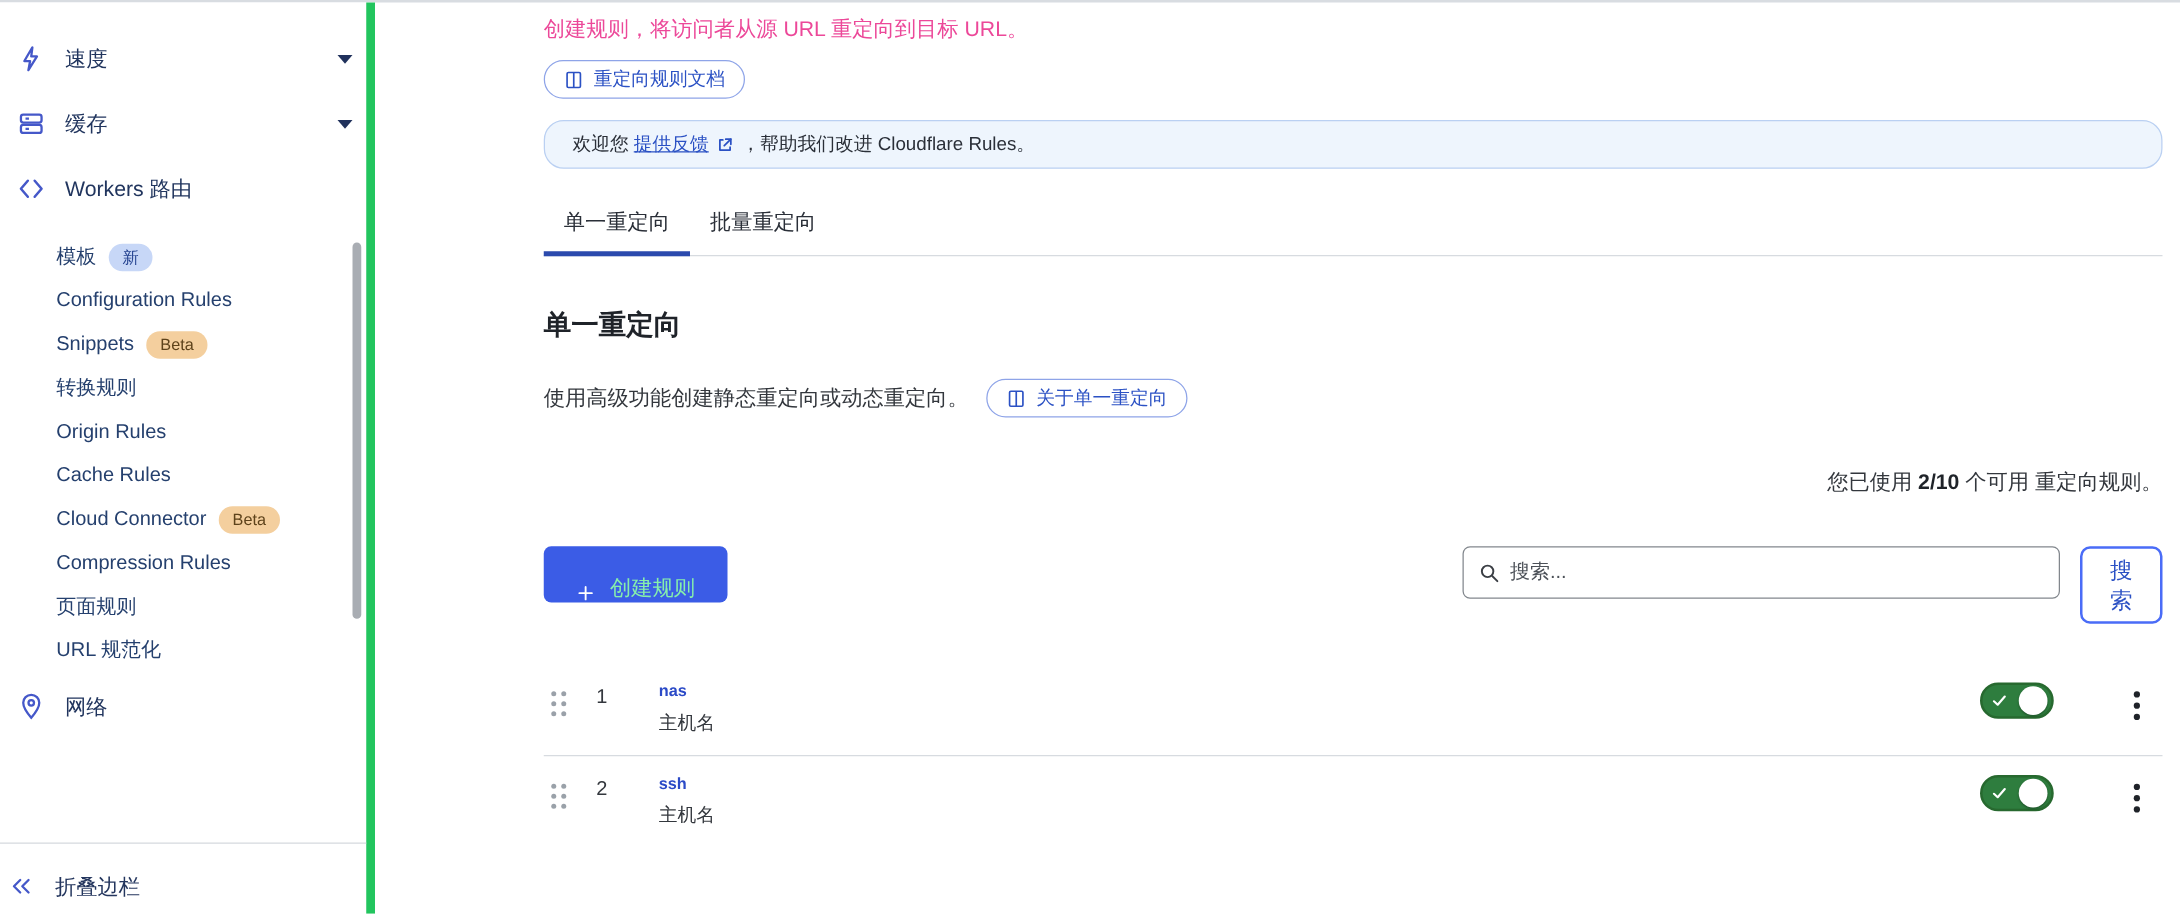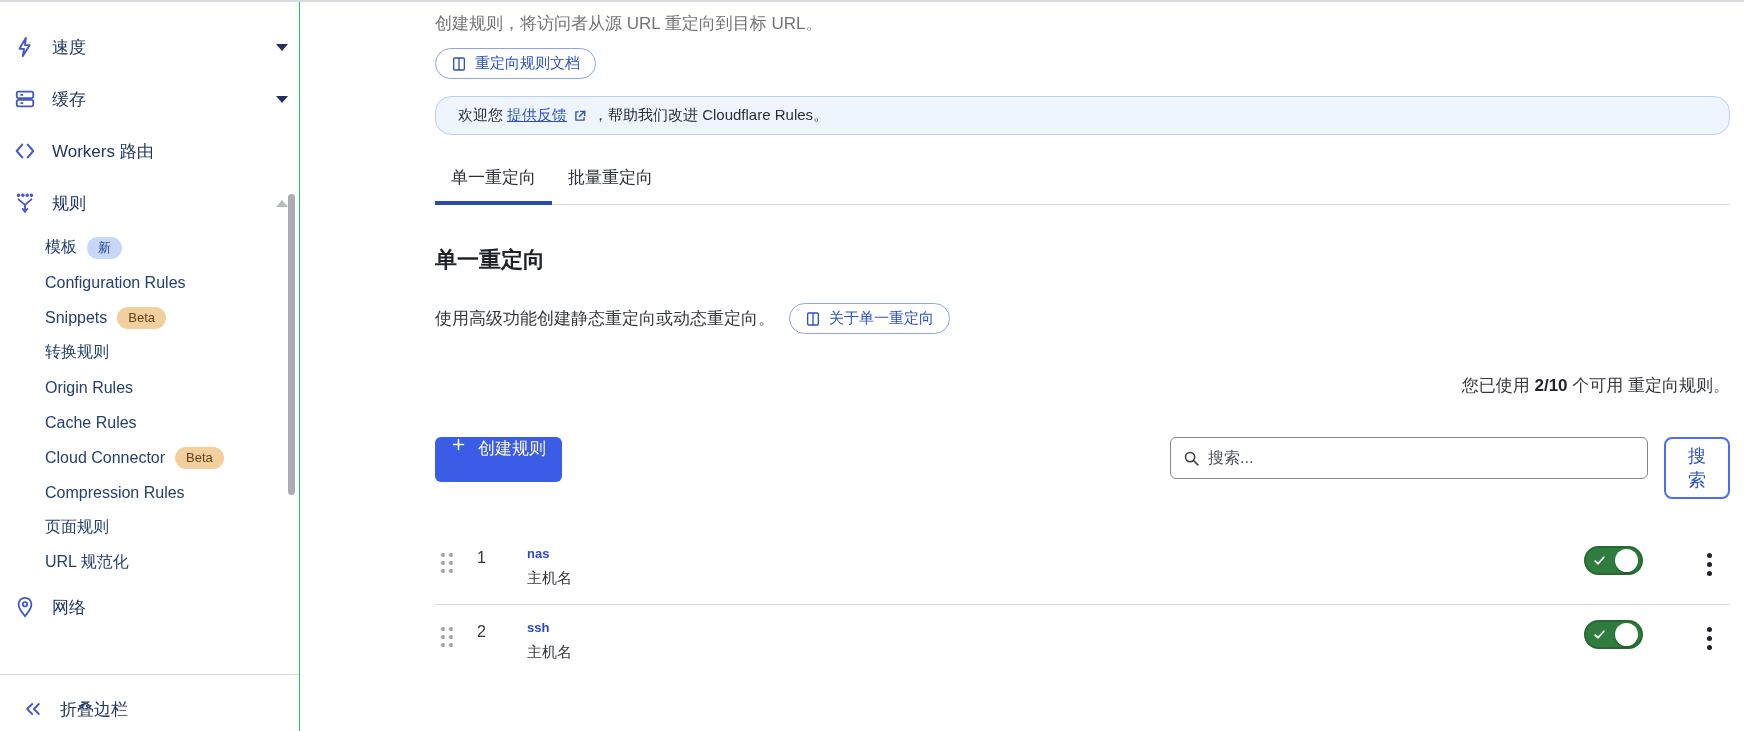--- a/index.html
+++ b/index.html
@@ -2,70 +2,70 @@
 <html><head>
 <meta charset="utf-8">
 <style>
   * { margin:0; padding:0; box-sizing:border-box; }
   html,body { width:1744px; height:731px; overflow:hidden; background:#fff;
     font-family:"Liberation Sans","DejaVu Sans",sans-serif; color:#33373d; }
   .app { display:flex; width:1744px; height:731px; border-top:2px solid #d8dce1; }
 
   
   .sidebar { position:relative; width:300px; flex:0 0 300px; height:100%;
-    border-right:1px solid #22c55e; padding-top:30px; background:#fff; }
+    border-right:7px solid #22c55e; padding-top:30px; background:#fff; }
   .sb-item { display:flex; align-items:center; height:30px; margin:0 10px 22px 12px;
     cursor:pointer; }
   .sb-icon { width:26px; height:26px; display:flex; align-items:center; justify-content:center;
     color:#4558c9; flex:0 0 26px; }
   .sb-label { margin-left:14px; font-size:17px; color:#21355e; flex:1; }
   .sb-chevron { width:14px; height:14px; display:flex; align-items:center; justify-content:center; }
   .tri-down { width:0; height:0; border-left:6px solid transparent; border-right:6px solid transparent;
     border-top:7px solid #20315c; }
   .tri-up-grey { width:0; height:0; border-left:6px solid transparent; border-right:6px solid transparent;
     border-bottom:7px solid #b6bac1; }
   .sb-sub { display:flex; align-items:center; height:35px; margin:0 4px 0 14px;
     padding-left:31px; font-size:16px; color:#25406e; border-radius:18px; cursor:pointer; }
   .sb-sub.selected { background:#e8f0fa; color:#152a50; font-weight:bold; }
   .badge { display:inline-flex; align-items:center; height:22px; padding:0 11px;
     border-radius:12px; font-size:13px; margin-left:10px; font-weight:normal; }
   .badge.new { background:#c7d7f7; color:#22418f; }
   .badge.beta { background:#f4cf9e; color:#5e431b; }
   .sb-network { margin-top:12px; }
   .sb-bottom-divider { position:absolute; left:0; right:0; top:672px; border-top:1px solid #d5d9de; }
-  .sb-collapse { position:absolute; left:20px; top:694px; display:flex; align-items:center;
+  .sb-collapse { position:absolute; left:4px; top:694px; display:flex; align-items:center;
     cursor:pointer; }
   .sb-collapse .sb-label { font-size:17px; color:#24365e; }
   .sb-scrollthumb { position:absolute; top:192px; right:4px; width:7px; height:301px;
     background:#a9adb3; border-radius:4px; }
 
   
   .content { flex:1; padding:10px 14px 0 135px; position:relative; }
-  .intro { font-size:17px; color:#737373; }
+  .intro { font-size:17px; color:#ec4899; }
   .pill-btn { display:inline-flex; align-items:center; gap:8px; height:31px; padding:0 15px;
     border:1px solid #8ea4e8; border-radius:16px; background:#fff; color:#2b51c4;
     font-size:15px; cursor:pointer; white-space:nowrap; }
   .docs-btn { margin-top:13px; }
   .banner { margin-top:17px; height:39px; background:#eef5fd; border:1px solid #bad0f2;
     border-radius:16px; display:flex; align-items:center; padding:0 22px; font-size:15px;
     color:#2a2f38; }
   .banner a { color:#2b51c4; text-decoration:underline; margin:0 4px 0 4px; cursor:pointer; }
   .banner .ext { display:inline-flex; margin:0 6px 0 2px; color:#2b51c4; }
   .tabs { margin-top:31px; display:flex; border-bottom:1px solid #d7dbe0; }
   .tab { padding:0 16px 12px 16px; font-size:17px; color:#2a2f38; cursor:pointer;
     border-bottom:4px solid transparent; margin-bottom:-1px; }
   .tab.active { border-bottom-color:#2b4aad; }
   .section-title { margin-top:40px; font-size:22px; font-weight:bold; color:#1f2329; }
   .desc-row { margin-top:28px; display:flex; align-items:center; gap:14px; }
   .desc { font-size:17px; color:#33373d; }
   .usage { margin-top:40px; font-size:17px; color:#33373d;text-align:right; }
   .usage b { color:#1f2329; }
   .controls { margin-top:40px; display:flex; justify-content:space-between; align-items:flex-start; }
-  .create-btn { display:inline-flex; align-items:flex-start; gap:12px; height:45px; padding:0 16px;
-    background:#3b5ce6; border:none; border-radius:6px; color:#fef9c3; font-size:17px;
+  .create-btn { display:inline-flex; align-items:flex-end; gap:12px; height:45px; padding:0 26px;
+    background:#3b5ce6; border:none; border-radius:6px; color:#86efac; font-size:17px;
     cursor:pointer; }
   .search-group { display:flex; align-items:flex-start; }
   .search-field { width:478px; height:42px; border:1px solid #82878d; border-radius:6px;
     display:flex; align-items:center; padding:0 12px; background:#fff; }
   .search-field svg { flex:0 0 auto; color:#3b3f45; }
   .search-field input { border:none; outline:none; flex:1; margin-left:8px; font-size:16px;
     font-family:inherit; color:#33373d; background:transparent; }
   .search-field input::placeholder { color:#4c5158; }
   .search-go { width:66px; height:62px; margin-left:16px; background:#fff;
     border:2px solid #4a6cf7; border-radius:8px; color:#2b51c4; font-size:18px;
@@ -133,37 +133,20 @@
     <div class="sb-item">
       <span class="sb-icon">
         <svg width="22" height="22" viewBox="0 0 24 24" fill="none" stroke="currentColor" stroke-width="2.2" stroke-linecap="round" stroke-linejoin="round">
             <polyline points="9,5 3,12 9,19"></polyline>
             <polyline points="15,5 21,12 15,19"></polyline>
           </svg>
       </span>
       <span class="sb-label">Workers 路由</span>
     </div>
 
-    <div class="sb-item" style="margin-bottom:12px;">
-      <span class="sb-icon">
-        <svg width="22" height="22" viewBox="0 0 24 24" fill="none" stroke="currentColor" stroke-width="2" stroke-linecap="round">
-            <circle cx="5" cy="3.5" r="1" fill="currentColor"></circle>
-            <circle cx="9.7" cy="3.5" r="1" fill="currentColor"></circle>
-            <circle cx="14.4" cy="3.5" r="1" fill="currentColor"></circle>
-            <circle cx="19" cy="3.5" r="1" fill="currentColor"></circle>
-            <path d="M5 8 l7 6 l7-6"></path>
-            <line x1="12" y1="14" x2="12" y2="21"></line>
-            <polyline points="9.5,18.5 12,21.5 14.5,18.5"></polyline>
-          </svg>
-      </span>
-      <span class="sb-label">规则</span>
-      <span class="sb-chevron">
-          <span class="tri-up-grey"></span>
-        </span>
-    </div>
 
     <div class="sb-sub">
       <span>模板</span>
       <span class="badge new">新</span>
     </div>
     <div class="sb-sub">
       <span>Configuration Rules</span>
     </div>
     <div class="sb-sub">
       <span>Snippets</span>

